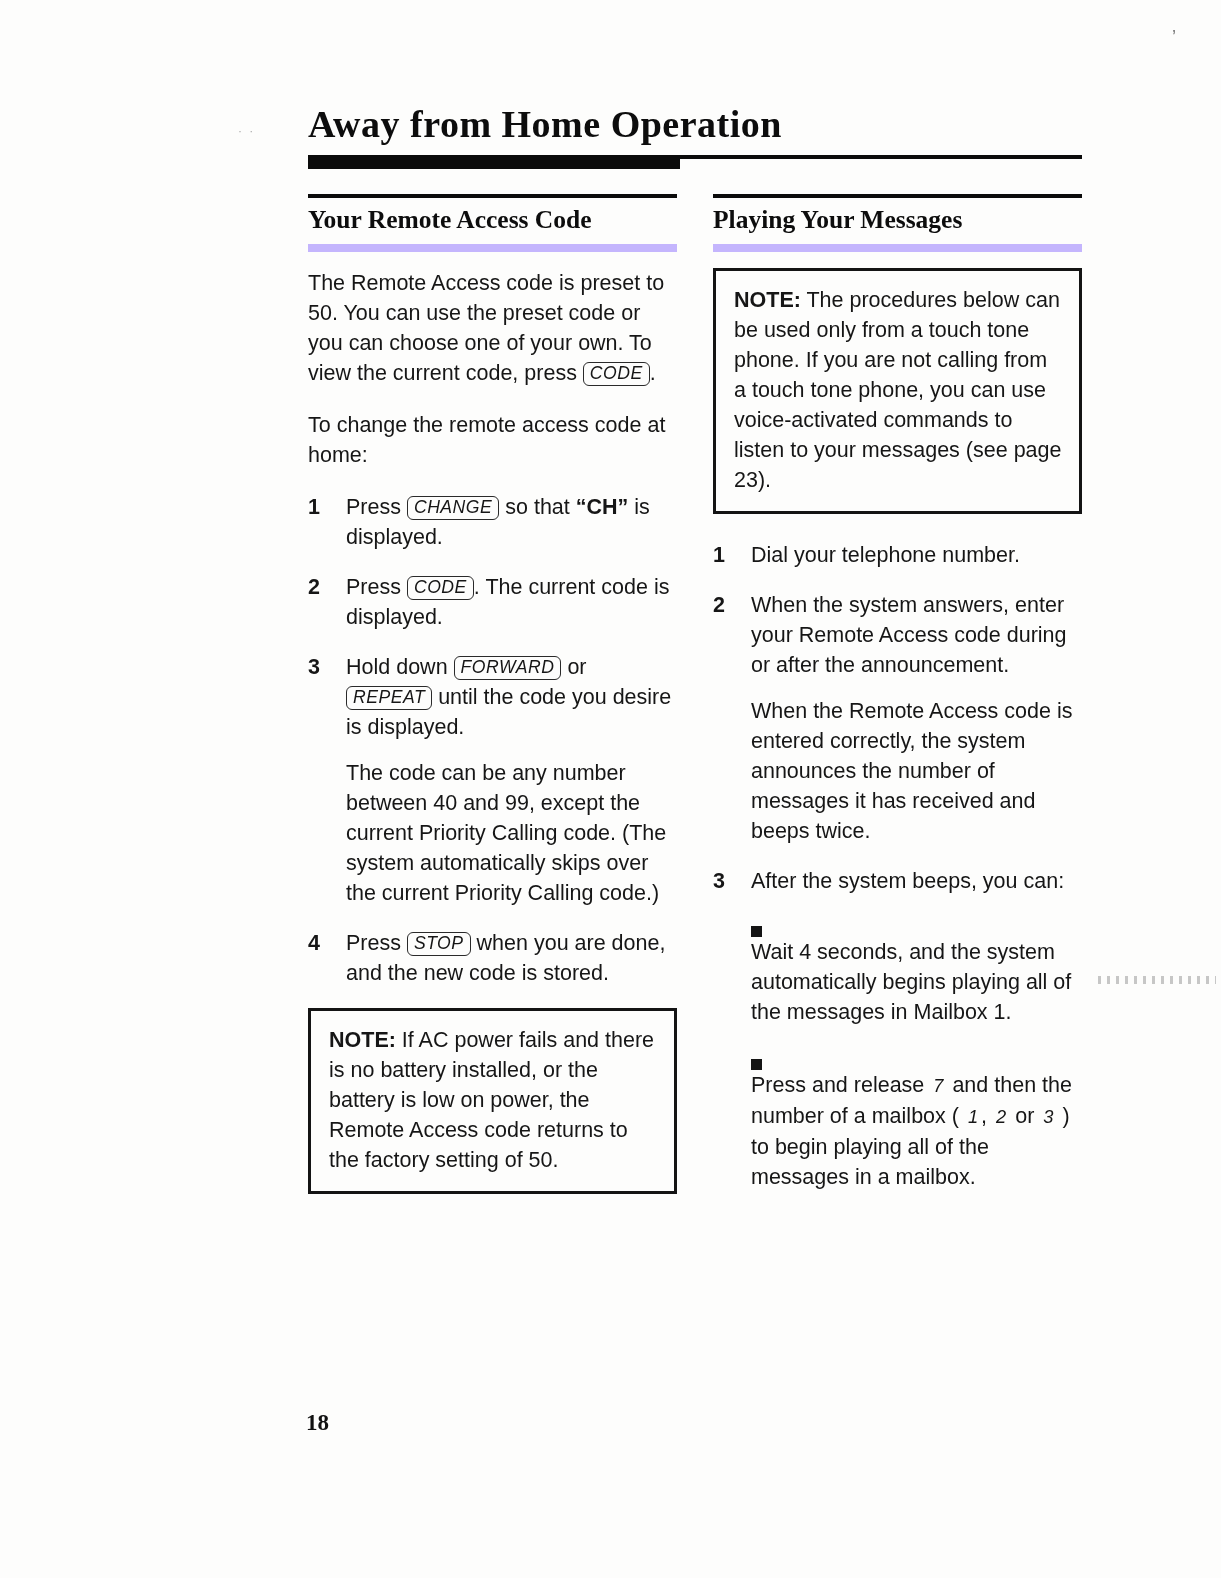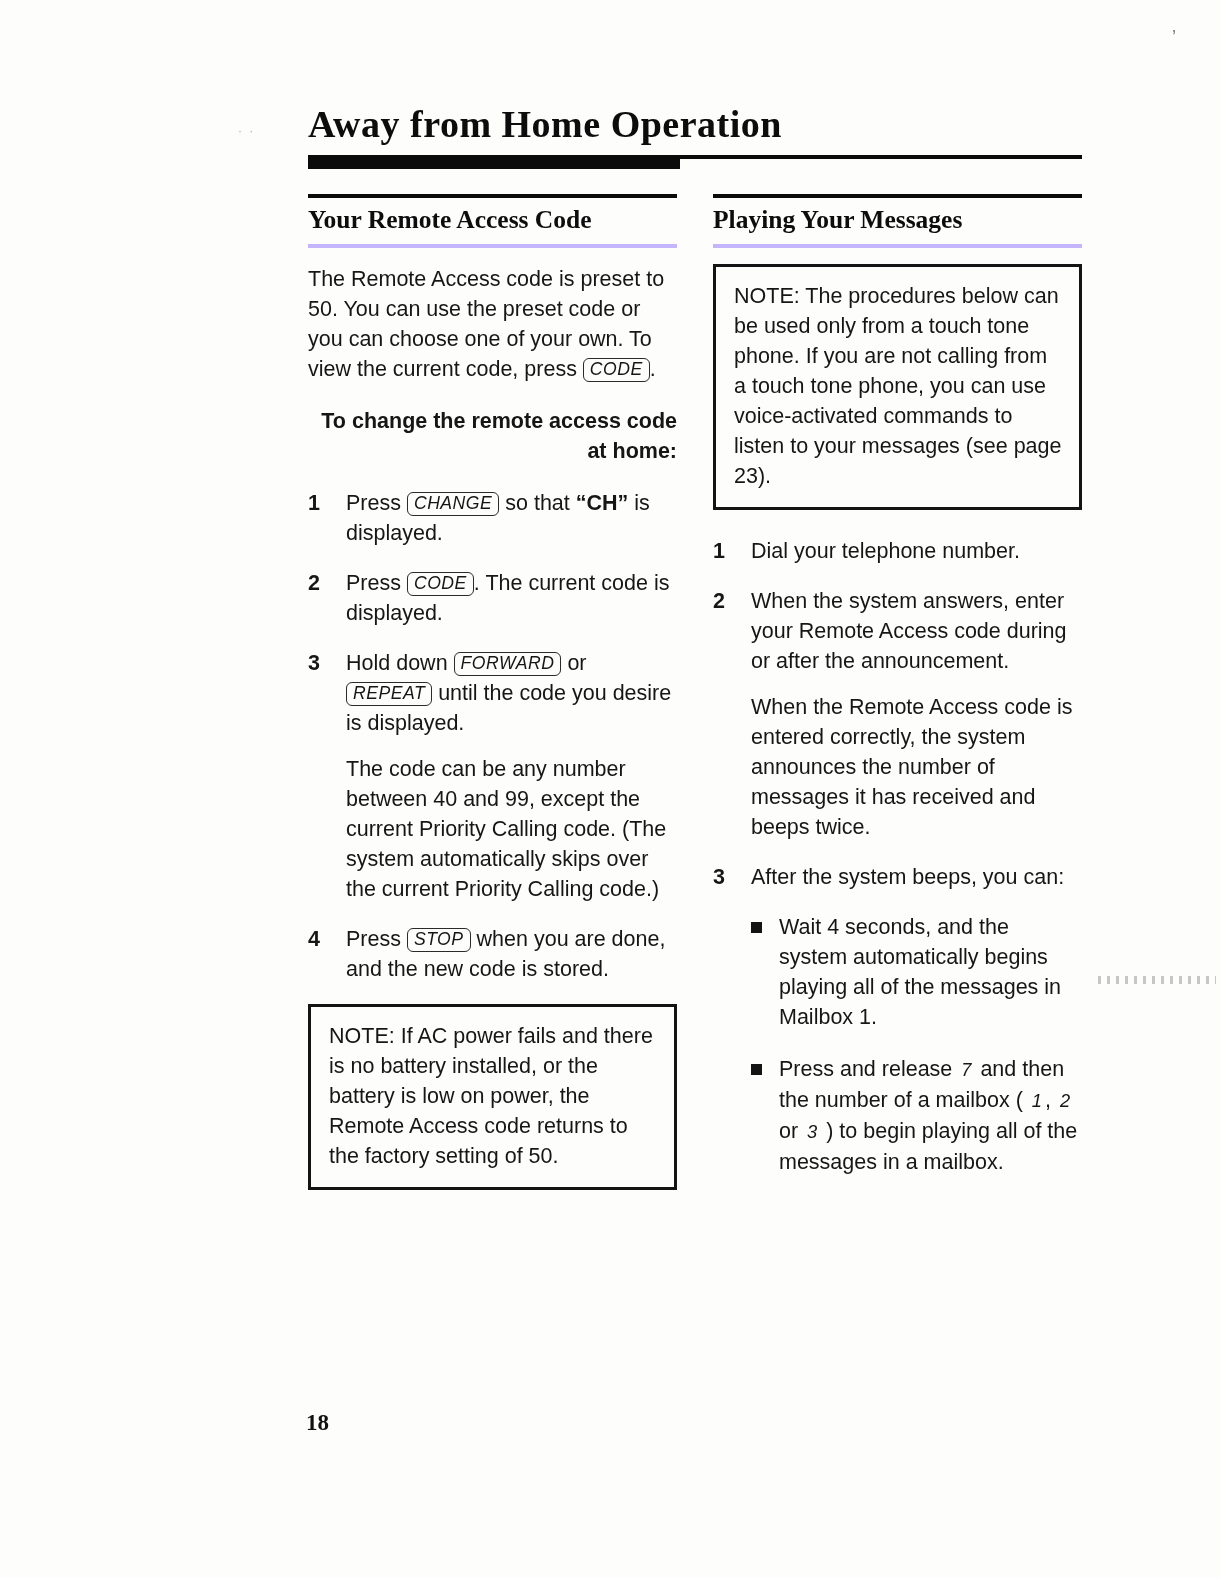--- a/index.html
+++ b/index.html
@@ -32,46 +32,46 @@
   
   .columns {
     position: absolute; left: 308px; top: 194px;
     width: 774px; display: flex; gap: 36px;
   }
   .col { width: 372px; }
   .sec-head {
     margin: 0 0 16px 0;
     padding: 7px 0 9px 0;
     border-top: 4px solid #0b0b0b;
-    border-bottom: 4px solid #c4b5fd;
+    border-bottom: 8px solid #c4b5fd;
     font-family: "Liberation Serif", serif;
     font-weight: 700;
     font-size: 25.5px;
     line-height: 30px;
     color: #0d0d0d;
   }
   .body-p { margin: 0 0 22px 0; }
-  .subhead { margin: 0 0 22px 0; font-weight: 700; text-align: right; }
+  .subhead { margin: 0 0 22px 0; font-weight: 400; }
   .step { display: flex; margin: 0 0 20px 0; }
   .step-num { width: 38px; flex: 0 0 38px; font-weight: 700; }
   .step-text { flex: 1; }
   .step-cont { margin: -4px 0 20px 38px; }
-  .bullet { display: flex; margin: 0 0 22px 38px; }
+  .bullet { display: flex; margin: 0 0 22px 38px; flex-direction: column; }
   .bullet-marker {
     flex: 0 0 11px; width: 11px; height: 11px;
     background: #141414; margin: 10px 17px 0 0;
   }
   .bullet-text { flex: 1; }
   .note-box {
     border: 3px solid #141414;
     padding: 14px 16px 16px 18px;
     margin: 6px 0 0 0;
   }
   .note-box p { margin: 0; }
-  .note-label { font-weight: 400; }
+  .note-label { font-weight: 700; }
   
   .keycap {
     display: inline-block;
     font-style: italic;
     font-size: 0.82em;
     line-height: 1.15;
     padding: 0 6px 2px 6px;
     border: 1.7px solid #2a2a2a;
     border-radius: 6px;
     white-space: nowrap;

